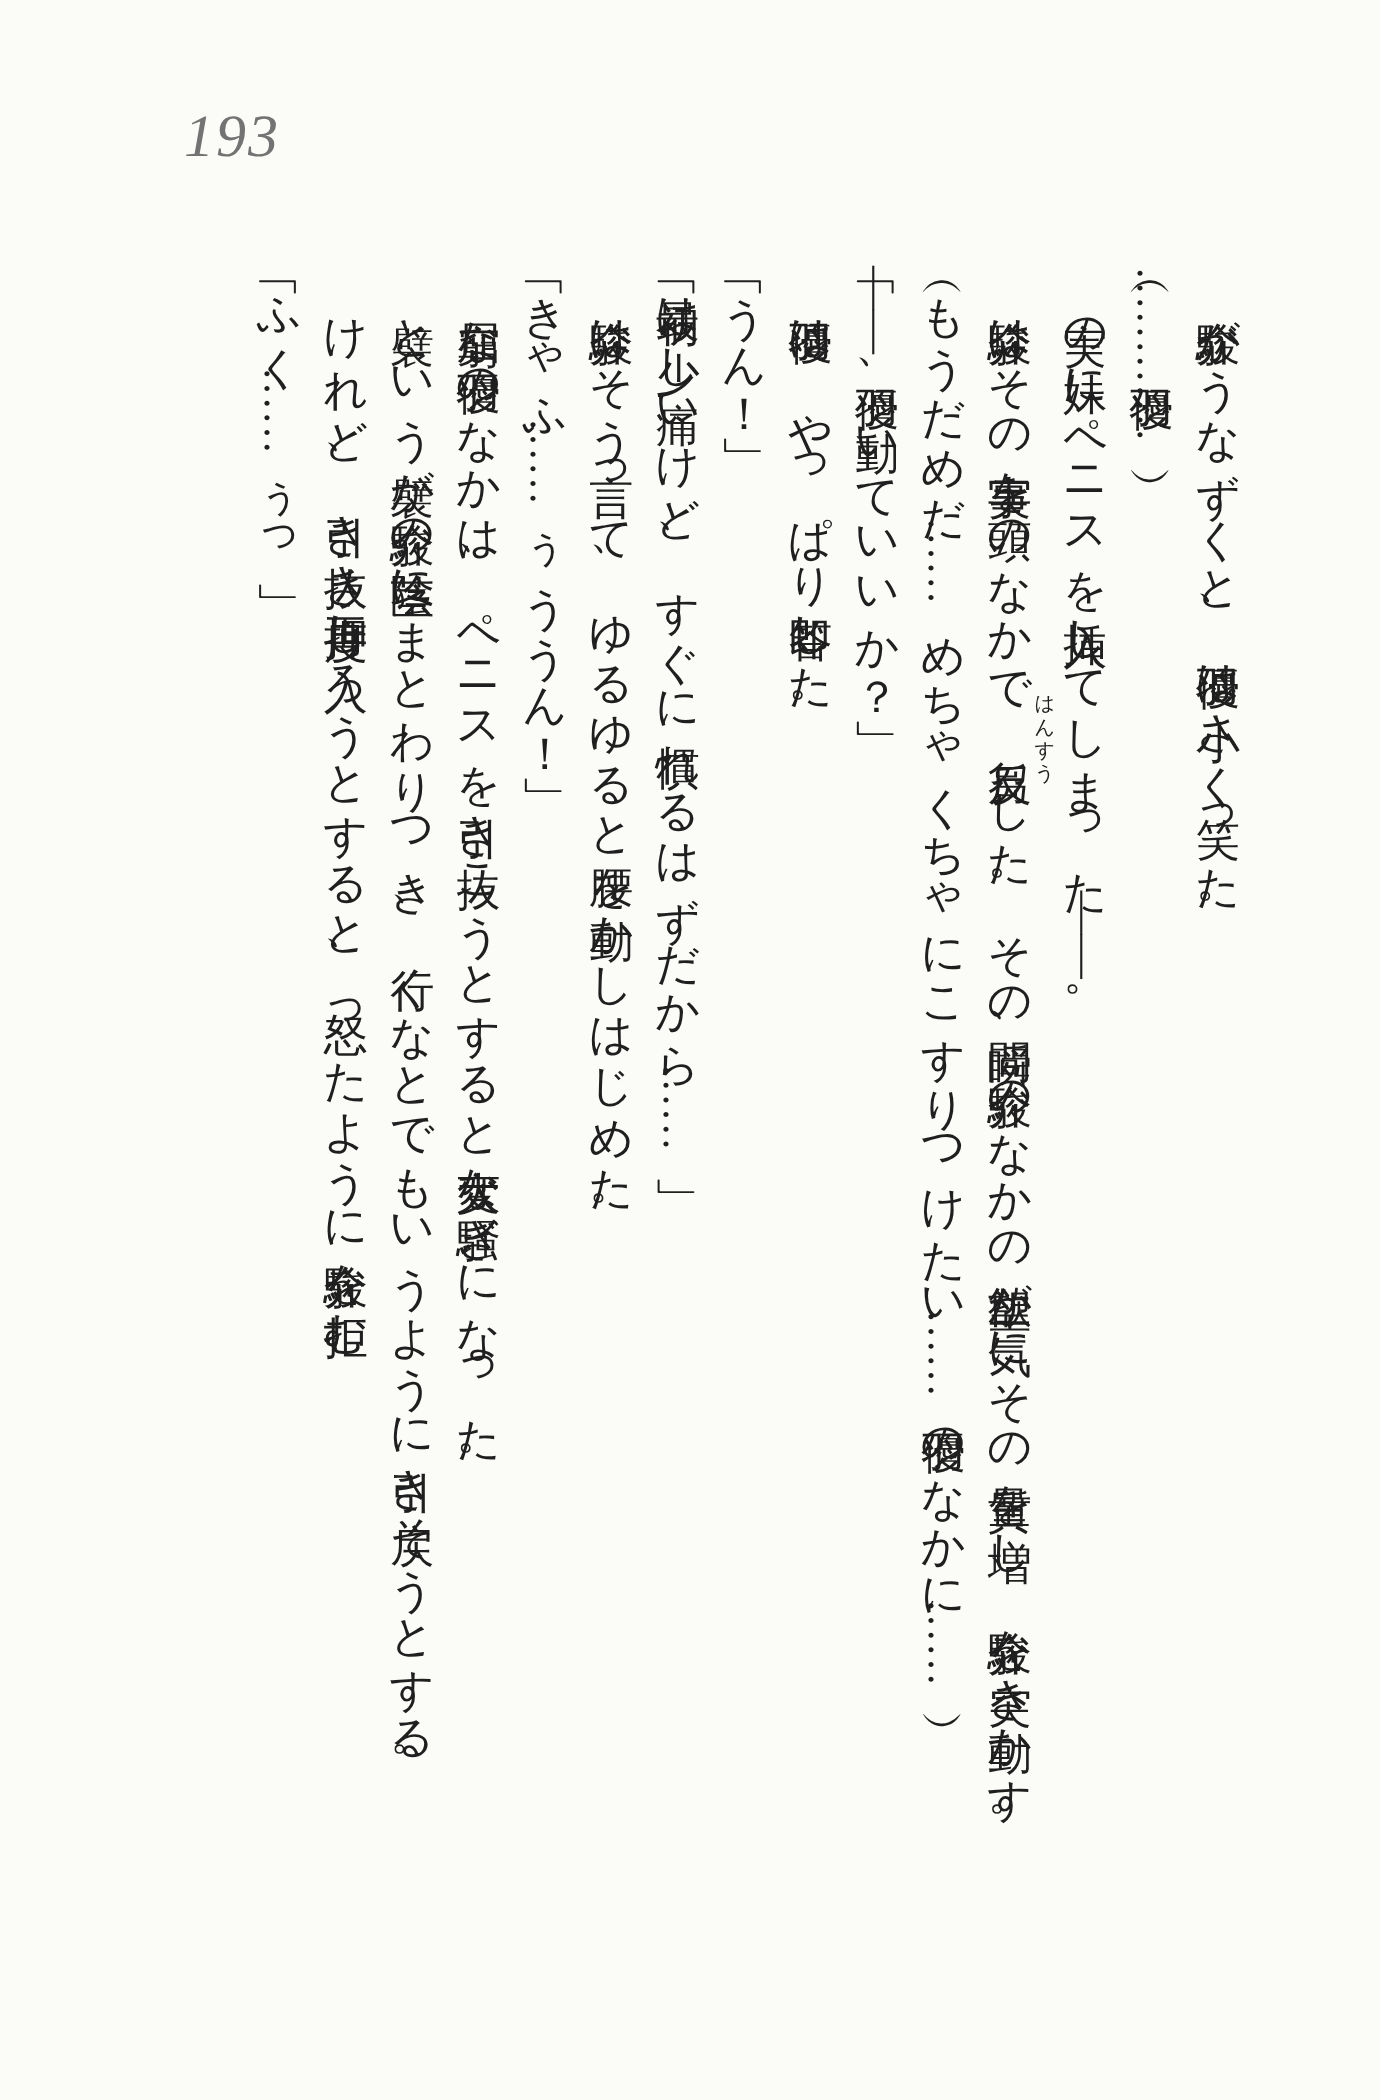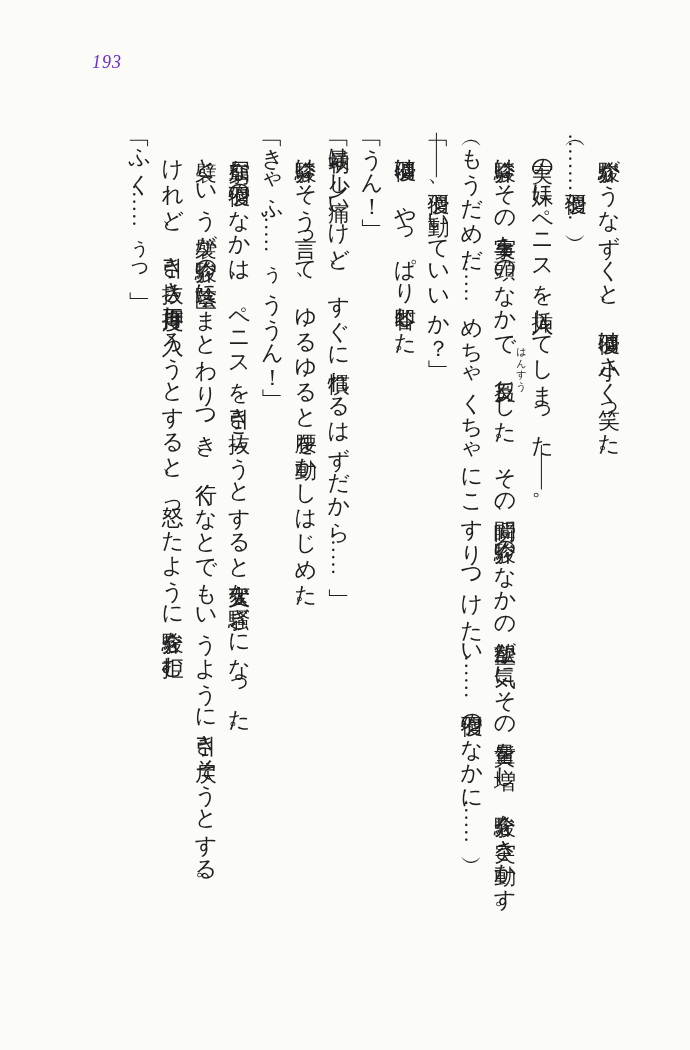--- a/index.html
+++ b/index.html
@@ -12,23 +12,23 @@
     width: 690px;
     height: 1050px;
     background: #fbfbf8;
     overflow: hidden;
     font-family: "Liberation Serif", "DejaVu Serif", serif;
   }
   .page-number {
     position: absolute;
     top: 52px;
     left: 92px;
-    font-size: 18px;
+    font-size: 30px;
     font-style: italic;
-    color: #6d28d9;
+    color: #737373;
     letter-spacing: 1px;
   }
   .text-block {
     position: absolute;
     top: 122px;
     right: 64px;
     height: 836px;
     writing-mode: vertical-rl;
     text-orientation: mixed;
     font-size: 22px;

